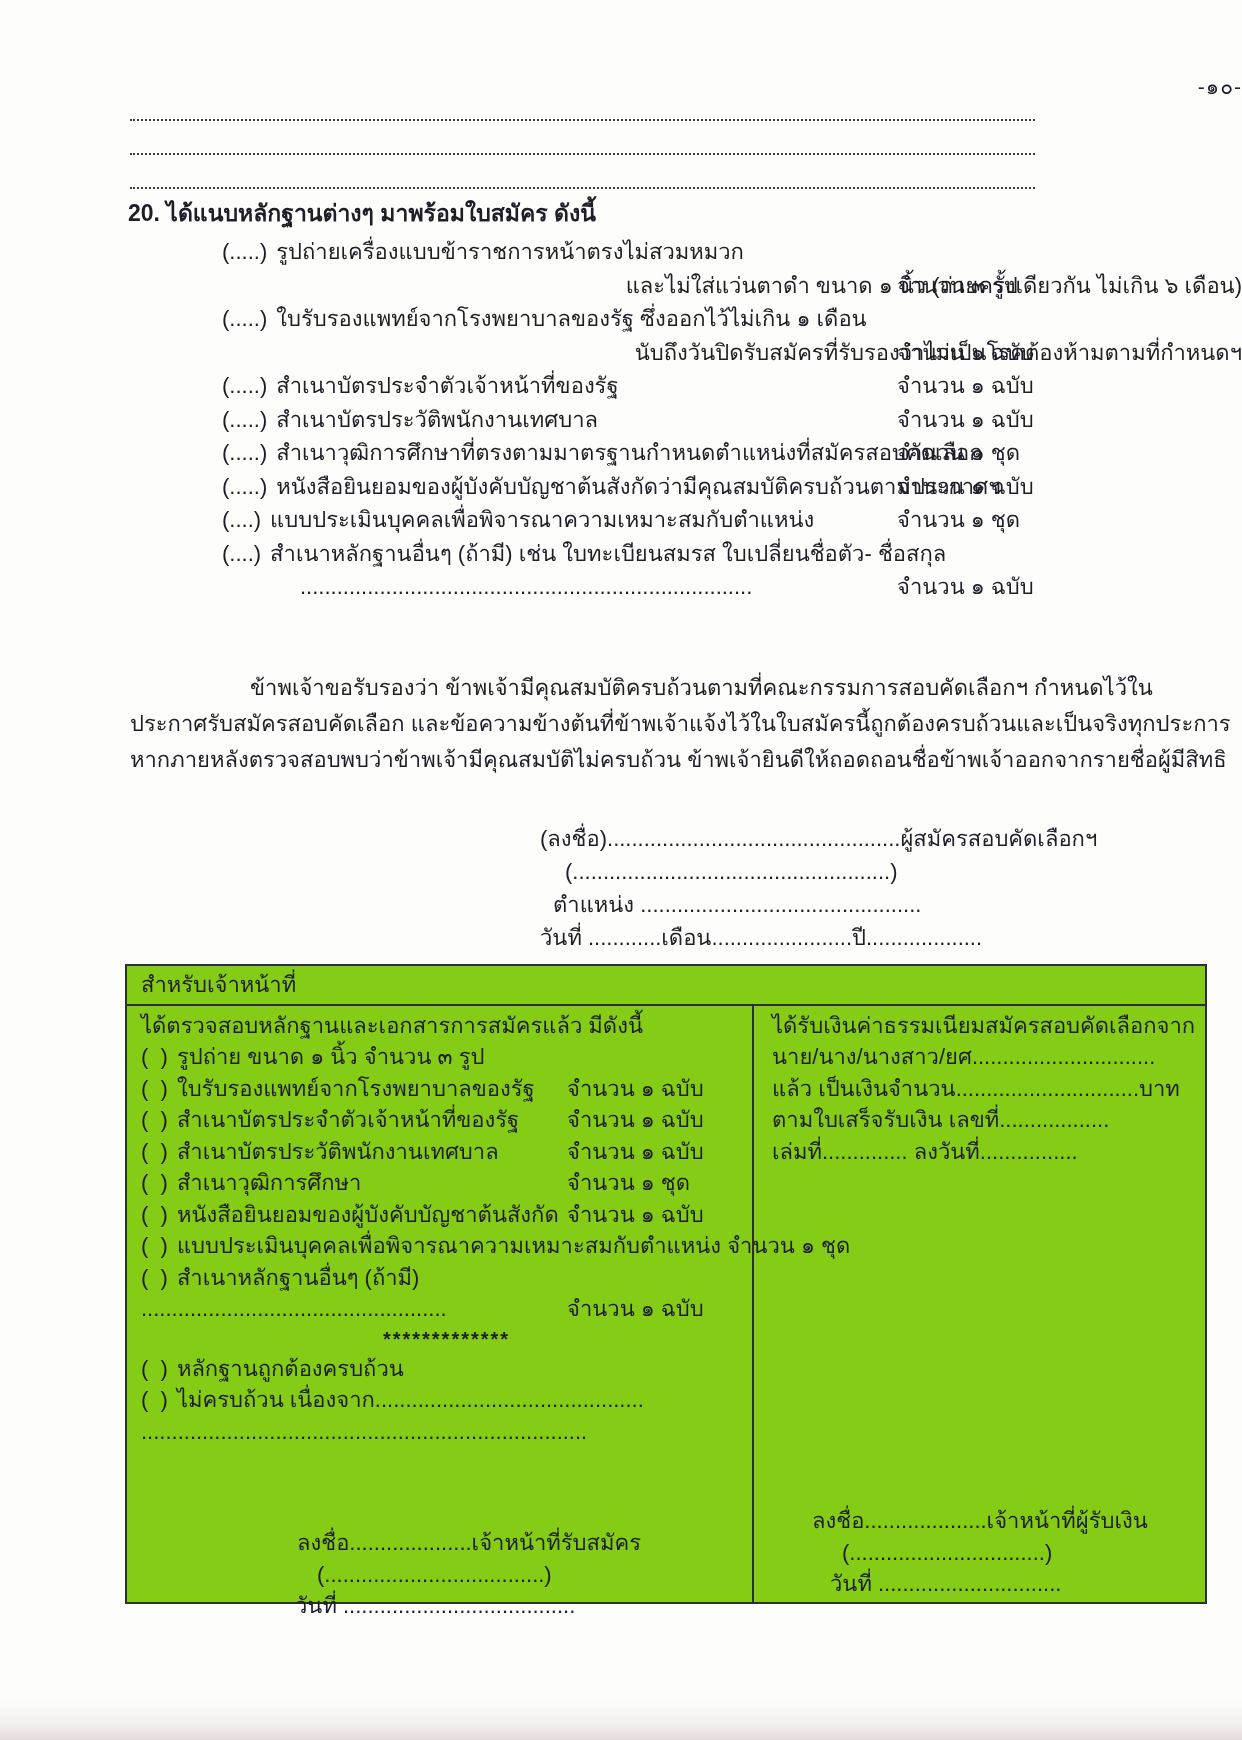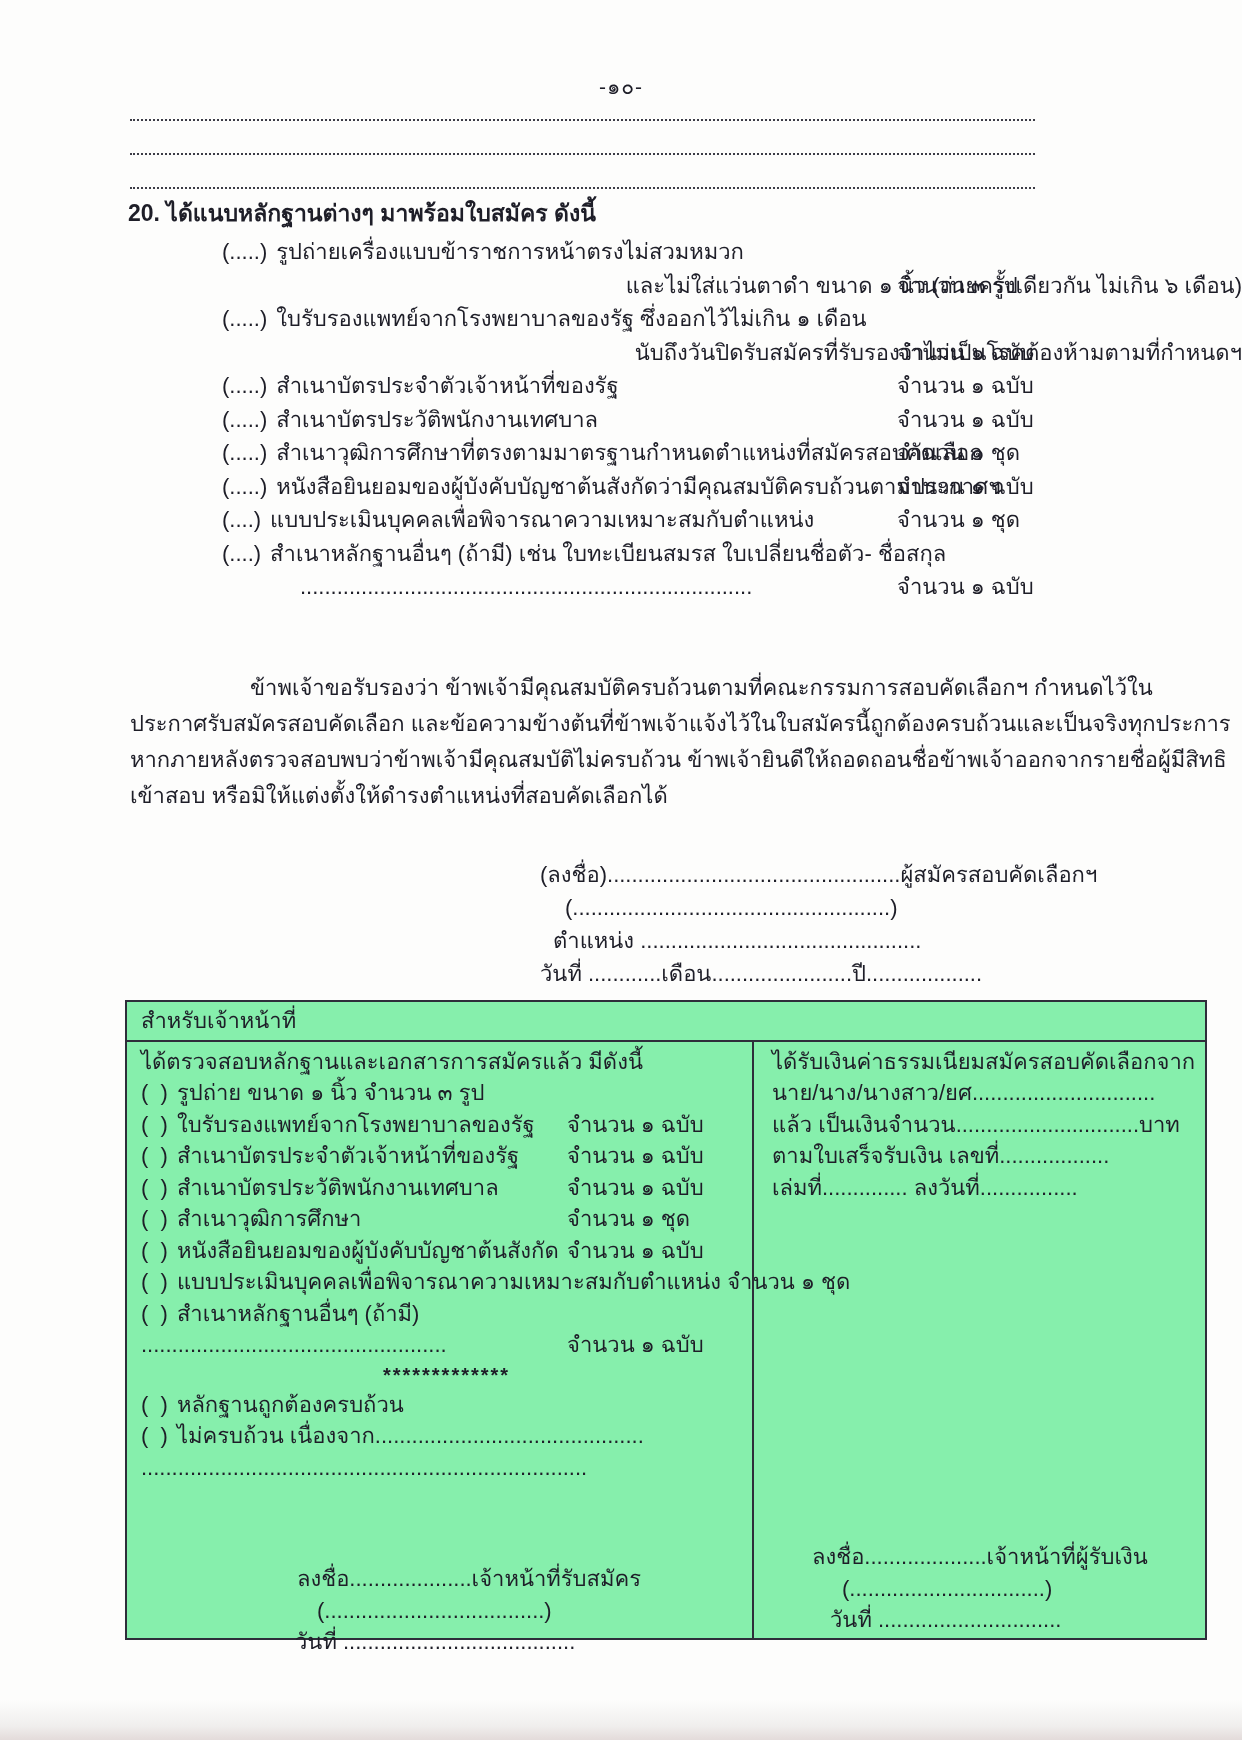--- a/index.html
+++ b/index.html
@@ -2,42 +2,42 @@
 <html lang="th"><head>
 <meta charset="utf-8">
 <style>
   html,body { margin:0; padding:0; background:#9a9a9a; }
   .page {
     position:relative; width:1242px; height:1740px; margin:0 auto;
     background:#fdfdfc; color:#1e1e28; overflow:hidden;
     font-family:"Liberation Sans", sans-serif;
     font-size:22px; line-height:33px;
   }
-  .pagenum { padding-top:70px; text-align:center; font-size:21px; letter-spacing:1px; }
+  .pagenum { padding-top:70px; text-align:right; font-size:21px; letter-spacing:1px; }
   .h17 { margin:36px 0 0 128px; font-weight:bold; font-size:23px; height:32px; line-height:32px; white-space:nowrap; }
   .dotline { margin-left:130px; width:905px; border-bottom:2px dotted #3c3c46; }
   .dl-a { height:16px; } .dl-b { height:32px; }
   .h18 { margin:8px 0 0 128px; font-weight:bold; font-size:23px; height:32px; line-height:32px; white-space:nowrap; }
   .s18rows { margin-top:6px; }
   .s18rows .line { position:relative; height:33.5px; line-height:33.5px; white-space:nowrap; }
   .s18rows .l1 { padding-left:222px; }
   .s18rows .l2 { padding-left:290px;text-align:right; }
   .s18rows .l2d { padding-left:300px; }
   .chk { margin-right:9px; }
   .qty { position:absolute; left:897px; top:0; white-space:nowrap; }
   .para { margin-top:66px; padding:0 130px; }
   .para-line { height:36px; line-height:36px; white-space:nowrap; }
   .para-line.indent { padding-left:120px; }
   .applicant-sign { margin-top:44px; }
   .applicant-sign div { height:33px; line-height:33px; white-space:nowrap; }
   .as-1 { padding-left:540px; } .as-2 { padding-left:565px; }
   .as-3 { padding-left:553px; } .as-4 { padding-left:540px; }
   .obox {
     position:relative; margin:10px 0 0 125px; width:1082px; height:640px;
-    border:2px solid #2e2e3a; box-sizing:border-box; background:#86efac;
+    border:2px solid #2e2e3a; box-sizing:border-box; background:#84cc16;
   }
   .obox-header { height:38px; line-height:38px; padding-left:14px; border-bottom:2px solid #2e2e3a; white-space:nowrap; }
   .obox-cols { display:flex; height:596px; }
   .col-left { position:relative; width:625px; box-sizing:border-box; padding:4px 0 0 14px; }
   .col-right { position:relative; flex:1; box-sizing:border-box; border-left:2px solid #2e2e3a; padding:4px 0 0 18px; }
   .bx { position:relative; height:31.5px; line-height:31.5px; white-space:nowrap; }
   .bqty { position:absolute; left:426px; top:0; white-space:nowrap; }
   .stars { height:28px; line-height:28px; text-align:center; letter-spacing:2px; font-weight:bold; font-size:20px; }
   .lsign { margin-top:80px; }
   .lsign .sg-1 { padding-left:156px; } .lsign .sg-2 { padding-left:176px; } .lsign .sg-3 { padding-left:154px; }
@@ -92,21 +92,20 @@
     </div>
     <div class="line l2d">
       <span>..........................................................................</span><span class="qty">จำนวน  ๑ ฉบับ</span>
     </div>
   </div>
 
   <div class="para">
     <div class="para-line indent">ข้าพเจ้าขอรับรองว่า ข้าพเจ้ามีคุณสมบัติครบถ้วนตามที่คณะกรรมการสอบคัดเลือกฯ กำหนดไว้ใน</div>
     <div class="para-line">ประกาศรับสมัครสอบคัดเลือก  และข้อความข้างต้นที่ข้าพเจ้าแจ้งไว้ในใบสมัครนี้ถูกต้องครบถ้วนและเป็นจริงทุกประการ</div>
     <div class="para-line">หากภายหลังตรวจสอบพบว่าข้าพเจ้ามีคุณสมบัติไม่ครบถ้วน ข้าพเจ้ายินดีให้ถอดถอนชื่อข้าพเจ้าออกจากรายชื่อผู้มีสิทธิ</div>
-    <div class="para-line">เข้าสอบ  หรือมิให้แต่งตั้งให้ดำรงตำแหน่งที่สอบคัดเลือกได้</div>
   </div>
 
   <div class="applicant-sign">
     <div class="as-1">(ลงชื่อ)................................................ผู้สมัครสอบคัดเลือกฯ</div>
     <div class="as-2">(....................................................)</div>
     <div class="as-3">ตำแหน่ง ..............................................</div>
     <div class="as-4">วันที่ ............เดือน.......................ปี...................</div>
   </div>
 
   <div class="obox">

